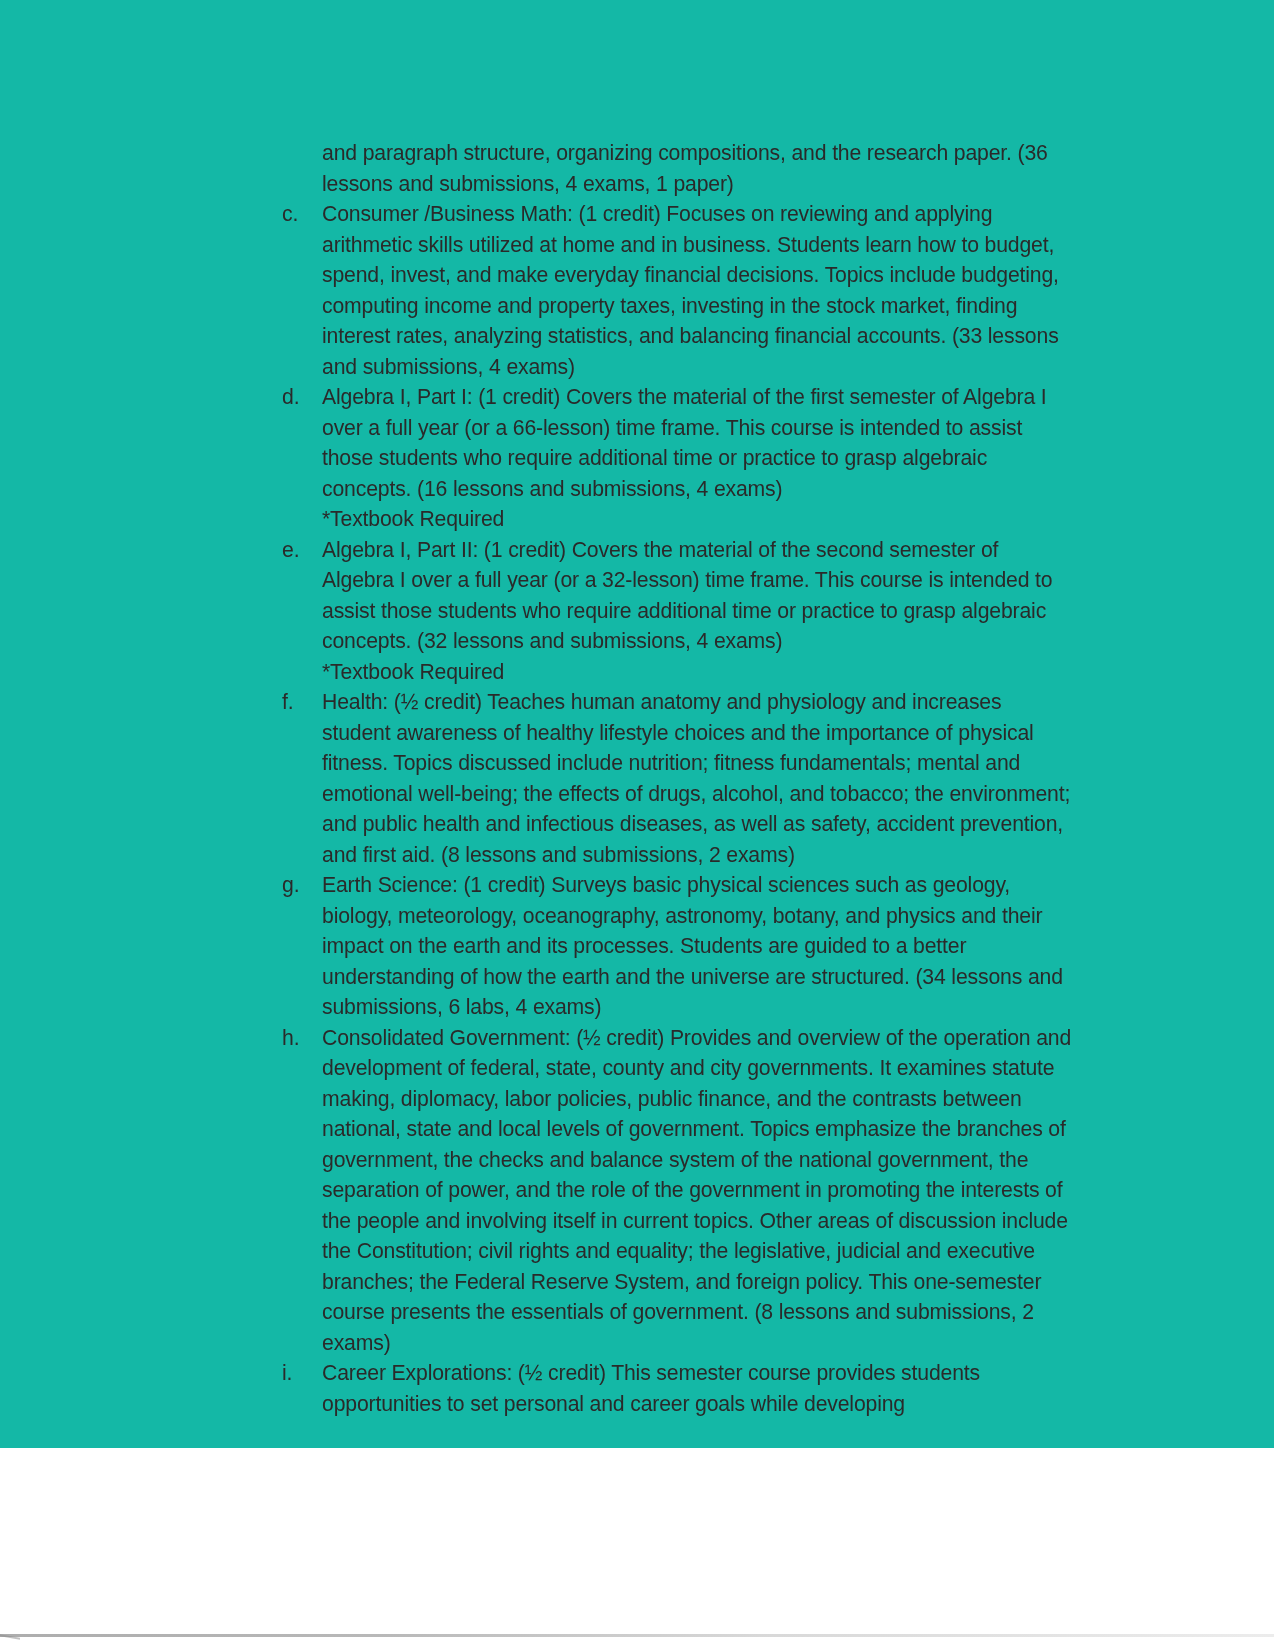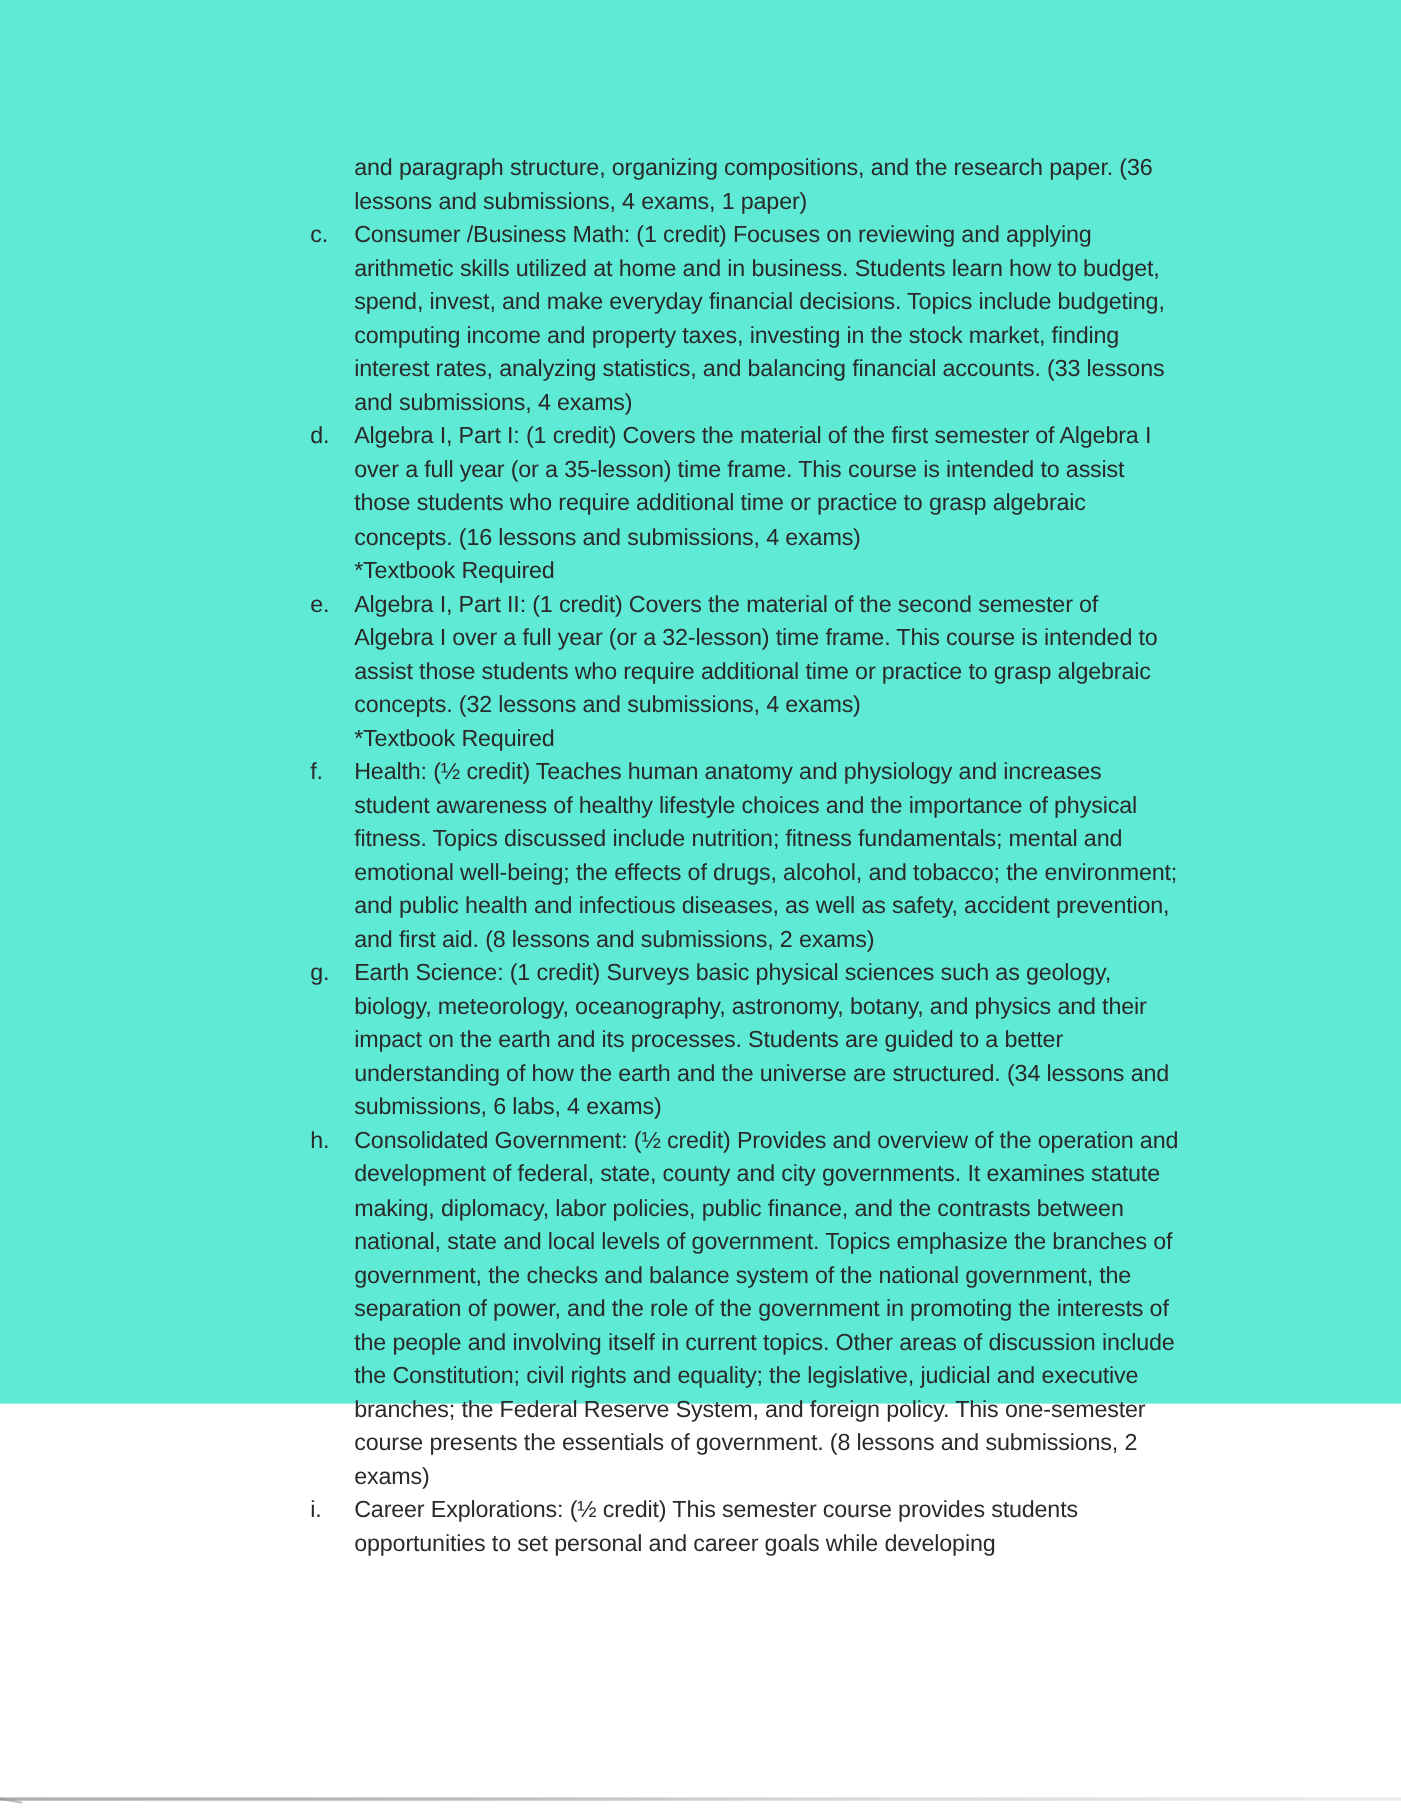--- a/index.html
+++ b/index.html
@@ -11,22 +11,22 @@
       width: 1274px;
       height: 1650px;
       position: relative;
       overflow: hidden;
       font-family: "Liberation Sans", "DejaVu Sans", sans-serif;
       color: #2a2a2a;
     }
     .page {
       position: absolute;
       left: 0; top: 0;
-      width: 1274px; height: 1276px;
-      background: #5eead4;
+      width: 1274px; height: 1448px;
+      background: #14b8a6;
     }
     .content {
       position: absolute;
       left: 282px;
       top: 138px;
       width: 790px;
       font-size: 21.2px;
       line-height: 30.5px;
       letter-spacing: -0.15px;
       word-spacing: 0px;
@@ -79,21 +79,21 @@
   <div class="content">
     <p class="cont">and paragraph structure, organizing compositions, and the research paper. (36 lessons and submissions, 4 exams, 1 paper)</p>
 
     <div class="item">
       <span class="marker">c.</span>
       <span class="text">Consumer /Business Math:  (1 credit) Focuses on reviewing and applying arithmetic skills utilized at home and in business. Students learn how to budget, spend, invest, and make everyday financial decisions. Topics include budgeting, computing income and property taxes, investing in the stock market, finding interest rates, analyzing statistics, and balancing financial accounts. (33 lessons and submissions, 4 exams)</span>
     </div>
 
     <div class="item">
       <span class="marker">d.</span>
-      <span class="text">Algebra I, Part I:  (1 credit) Covers the material of the first semester of Algebra I over a full year (or a 35-lesson) time frame. This course is intended to assist those students who require additional time or practice to grasp algebraic concepts. (16 lessons and submissions, 4 exams)</span>
+      <span class="text">Algebra I, Part I:  (1 credit) Covers the material of the first semester of Algebra I over a full year (or a 66-lesson) time frame. This course is intended to assist those students who require additional time or practice to grasp algebraic concepts. (16 lessons and submissions, 4 exams)</span>
       <span class="note">*Textbook Required</span>
     </div>
 
     <div class="item">
       <span class="marker">e.</span>
       <span class="text">Algebra I, Part II: (1 credit) Covers the material of the second semester of Algebra I over a full year (or a 32-lesson) time frame. This course is intended to assist those students who require additional time or practice to grasp algebraic concepts. (32 lessons and submissions, 4 exams)</span>
       <span class="note">*Textbook Required</span>
     </div>
 
     <div class="item">

